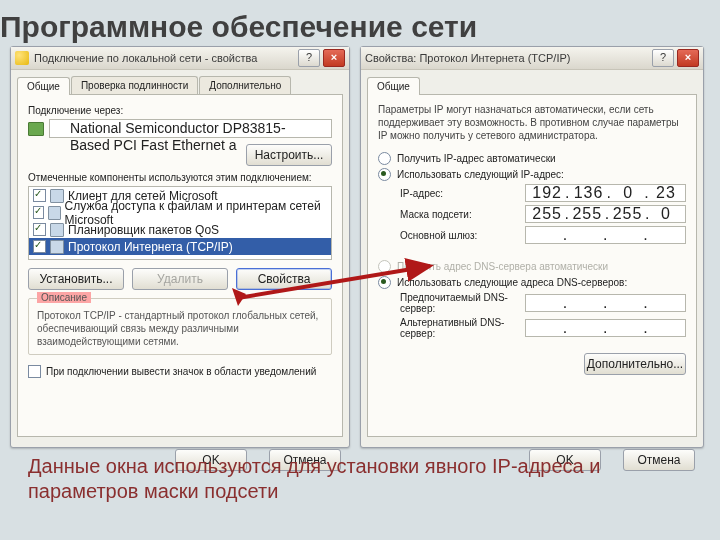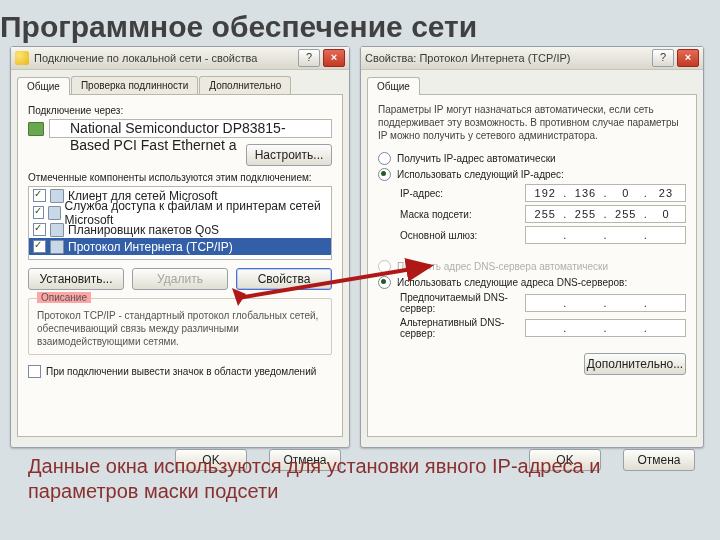--- a/index.html
+++ b/index.html
@@ -41,21 +41,21 @@
   .tray{display:flex;align-items:center;gap:5px;margin-top:10px}
   .footer{display:flex;justify-content:flex-end;gap:22px;padding:6px 8px}
   .info{font-size:10px;color:#444;line-height:1.3;margin-bottom:10px}
   .radio{display:flex;align-items:center;gap:6px;margin:3px 0;font-size:10px}
   .rdot{width:11px;height:11px;border:1px solid #7a8aa0;border-radius:50%;background:#fff;position:relative}
   .rdot.on:after{content:"";position:absolute;top:2px;left:2px;width:5px;height:5px;border-radius:50%;background:#2a5a1f}
   .radio.dis{color:#b0b0a8}
   .radio.dis .rdot{border-color:#c4c4bc}
   .iprow{display:flex;align-items:center;margin:3px 0 3px 22px;font-size:10px}
   .iprow .k{width:128px}
-  .ipfield{border:1px solid #b7b7ad;background:#fff;width:150px;height:16px;display:flex;align-items:center;justify-content:space-between;padding:0 6px;font-size:11px;letter-spacing:1px}
+  .ipfield{border:1px solid #b7b7ad;background:#fff;width:150px;height:16px;display:flex;align-items:center;justify-content:space-between;padding:0 6px;font-size:16px;letter-spacing:1px}
   .ipfield span{min-width:26px;text-align:center}
   .ipfield .dot{min-width:6px;text-align:center}
   .arrow{position:absolute;pointer-events:none}
   .arrow svg{overflow:visible}
 </style>
 </head>
 <body>
 
 <div class="slide-title">Программное обеспечение сети</div>
 

